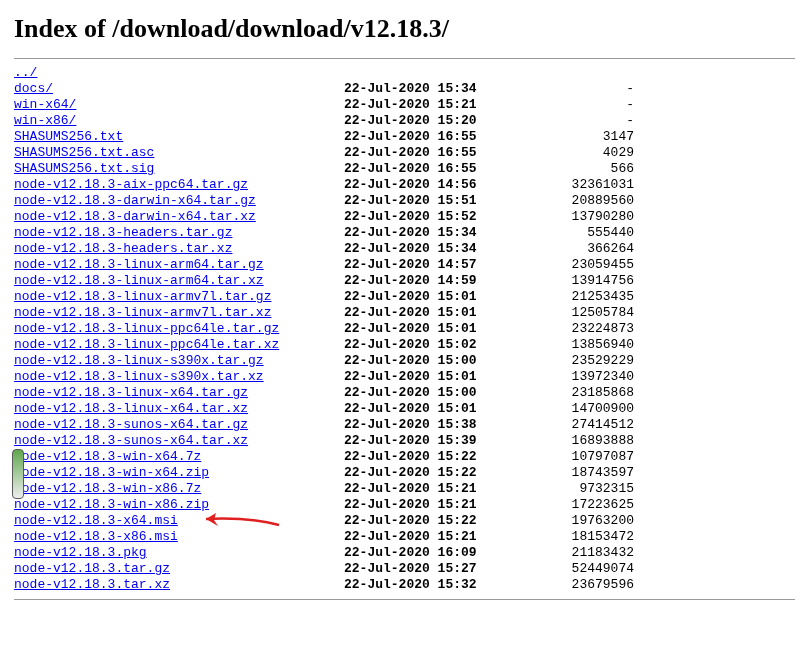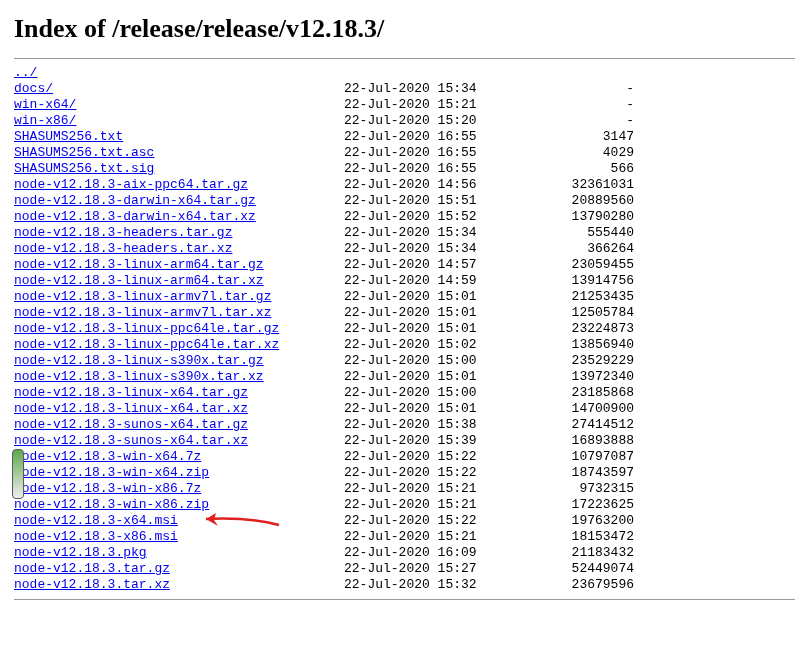--- a/index.html
+++ b/index.html
@@ -39,20 +39,21 @@
   .name {
     display: inline-block;
     width: 330px;
     white-space: nowrap;
     overflow: hidden;
   }
   .date {
     display: inline-block;
     width: 160px;
     white-space: pre;
+    font-weight: bold;
   }
   .size {
     display: inline-block;
     width: 130px;
     text-align: right;
     white-space: pre;
   }
   .highlight {
     position: absolute;
     left: -2px;
@@ -65,21 +66,21 @@
     z-index: 2;
   }
   .arrow {
     position: absolute;
     pointer-events: none;
   }
 </style>
 </head>
 <body>
 
-<h1>Index of /release/release/v12.18.3/</h1>
+<h1>Index of /download/download/v12.18.3/</h1>
 <hr>
 
 <pre id="listing"><div class="row"><span class="name"><a href="#">../</a></span></div><div class="row"><span class="name"><a href="#">docs/</a></span><span class="date">22-Jul-2020 15:34</span><span class="size">-</span></div><div class="row"><span class="name"><a href="#">win-x64/</a></span><span class="date">22-Jul-2020 15:21</span><span class="size">-</span></div><div class="row"><span class="name"><a href="#">win-x86/</a></span><span class="date">22-Jul-2020 15:20</span><span class="size">-</span></div><div class="row"><span class="name"><a href="#">SHASUMS256.txt</a></span><span class="date">22-Jul-2020 16:55</span><span class="size">3147</span></div><div class="row"><span class="name"><a href="#">SHASUMS256.txt.asc</a></span><span class="date">22-Jul-2020 16:55</span><span class="size">4029</span></div><div class="row"><span class="name"><a href="#">SHASUMS256.txt.sig</a></span><span class="date">22-Jul-2020 16:55</span><span class="size">566</span></div><div class="row"><span class="name"><a href="#">node-v12.18.3-aix-ppc64.tar.gz</a></span><span class="date">22-Jul-2020 14:56</span><span class="size">32361031</span></div><div class="row"><span class="name"><a href="#">node-v12.18.3-darwin-x64.tar.gz</a></span><span class="date">22-Jul-2020 15:51</span><span class="size">20889560</span></div><div class="row"><span class="name"><a href="#">node-v12.18.3-darwin-x64.tar.xz</a></span><span class="date">22-Jul-2020 15:52</span><span class="size">13790280</span></div><div class="row"><span class="name"><a href="#">node-v12.18.3-headers.tar.gz</a></span><span class="date">22-Jul-2020 15:34</span><span class="size">555440</span></div><div class="row"><span class="name"><a href="#">node-v12.18.3-headers.tar.xz</a></span><span class="date">22-Jul-2020 15:34</span><span class="size">366264</span></div><div class="row"><span class="name"><a href="#">node-v12.18.3-linux-arm64.tar.gz</a></span><span class="date">22-Jul-2020 14:57</span><span class="size">23059455</span></div><div class="row"><span class="name"><a href="#">node-v12.18.3-linux-arm64.tar.xz</a></span><span class="date">22-Jul-2020 14:59</span><span class="size">13914756</span></div><div class="row"><span class="name"><a href="#">node-v12.18.3-linux-armv7l.tar.gz</a></span><span class="date">22-Jul-2020 15:01</span><span class="size">21253435</span></div><div class="row"><span class="name"><a href="#">node-v12.18.3-linux-armv7l.tar.xz</a></span><span class="date">22-Jul-2020 15:01</span><span class="size">12505784</span></div><div class="row"><span class="name"><a href="#">node-v12.18.3-linux-ppc64le.tar.gz</a></span><span class="date">22-Jul-2020 15:01</span><span class="size">23224873</span></div><div class="row"><span class="name"><a href="#">node-v12.18.3-linux-ppc64le.tar.xz</a></span><span class="date">22-Jul-2020 15:02</span><span class="size">13856940</span></div><div class="row"><span class="name"><a href="#">node-v12.18.3-linux-s390x.tar.gz</a></span><span class="date">22-Jul-2020 15:00</span><span class="size">23529229</span></div><div class="row"><span class="name"><a href="#">node-v12.18.3-linux-s390x.tar.xz</a></span><span class="date">22-Jul-2020 15:01</span><span class="size">13972340</span></div><div class="row"><span class="name"><a href="#">node-v12.18.3-linux-x64.tar.gz</a></span><span class="date">22-Jul-2020 15:00</span><span class="size">23185868</span></div><div class="row"><span class="name"><a href="#">node-v12.18.3-linux-x64.tar.xz</a></span><span class="date">22-Jul-2020 15:01</span><span class="size">14700900</span></div><div class="row"><span class="name"><a href="#">node-v12.18.3-sunos-x64.tar.gz</a></span><span class="date">22-Jul-2020 15:38</span><span class="size">27414512</span></div><div class="row"><span class="name"><a href="#">node-v12.18.3-sunos-x64.tar.xz</a></span><span class="date">22-Jul-2020 15:39</span><span class="size">16893888</span></div><div class="row"><div class="highlight"></div><span class="name"><a href="#">node-v12.18.3-win-x64.7z</a></span><span class="date">22-Jul-2020 15:22</span><span class="size">10797087</span></div><div class="row"><span class="name"><a href="#">node-v12.18.3-win-x64.zip</a></span><span class="date">22-Jul-2020 15:22</span><span class="size">18743597</span></div><div class="row"><span class="name"><a href="#">node-v12.18.3-win-x86.7z</a></span><span class="date">22-Jul-2020 15:21</span><span class="size">9732315</span></div><div class="row"><span class="name"><a href="#">node-v12.18.3-win-x86.zip</a></span><span class="date">22-Jul-2020 15:21</span><span class="size">17223625</span></div><div class="row"><span class="name"><a href="#">node-v12.18.3-x64.msi</a></span><span class="date">22-Jul-2020 15:22</span><span class="size">19763200</span><svg width="90" height="20" class="arrow" style="left: 180px; top: -2px;">
         <defs></defs>
         <path d="M85 14 Q55 6 12 8" stroke="#e02020" stroke-width="2.5" fill="none"></path>
         <path d="M12 8 L22 2 L20 9 L24 15 Z" fill="#e02020"></path>
       </svg></div><div class="row"><span class="name"><a href="#">node-v12.18.3-x86.msi</a></span><span class="date">22-Jul-2020 15:21</span><span class="size">18153472</span></div><div class="row"><span class="name"><a href="#">node-v12.18.3.pkg</a></span><span class="date">22-Jul-2020 16:09</span><span class="size">21183432</span></div><div class="row"><span class="name"><a href="#">node-v12.18.3.tar.gz</a></span><span class="date">22-Jul-2020 15:27</span><span class="size">52449074</span></div><div class="row"><span class="name"><a href="#">node-v12.18.3.tar.xz</a></span><span class="date">22-Jul-2020 15:32</span><span class="size">23679596</span></div></pre>
 
 <hr>
 

